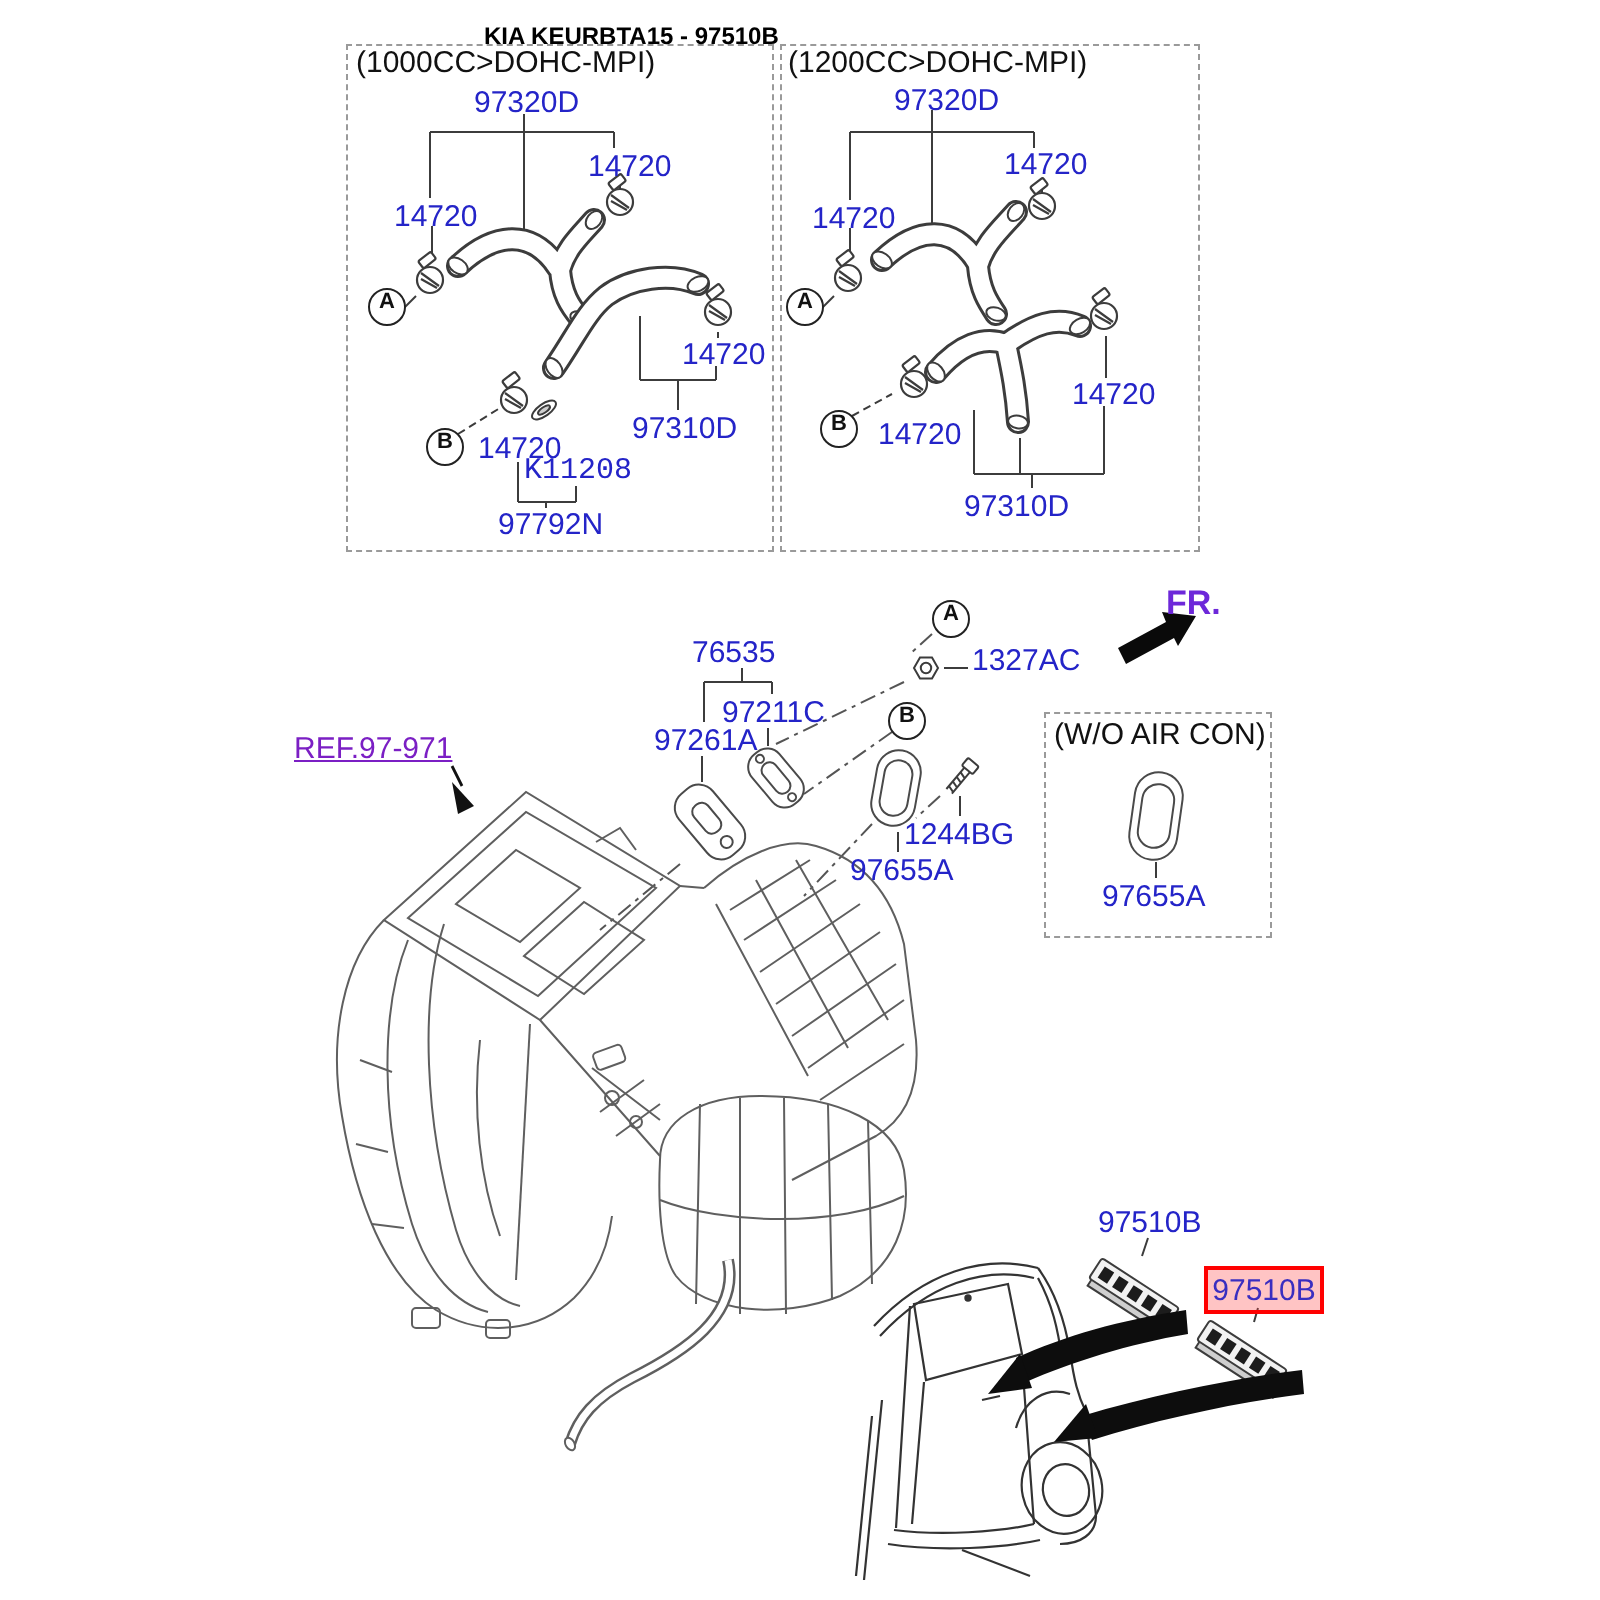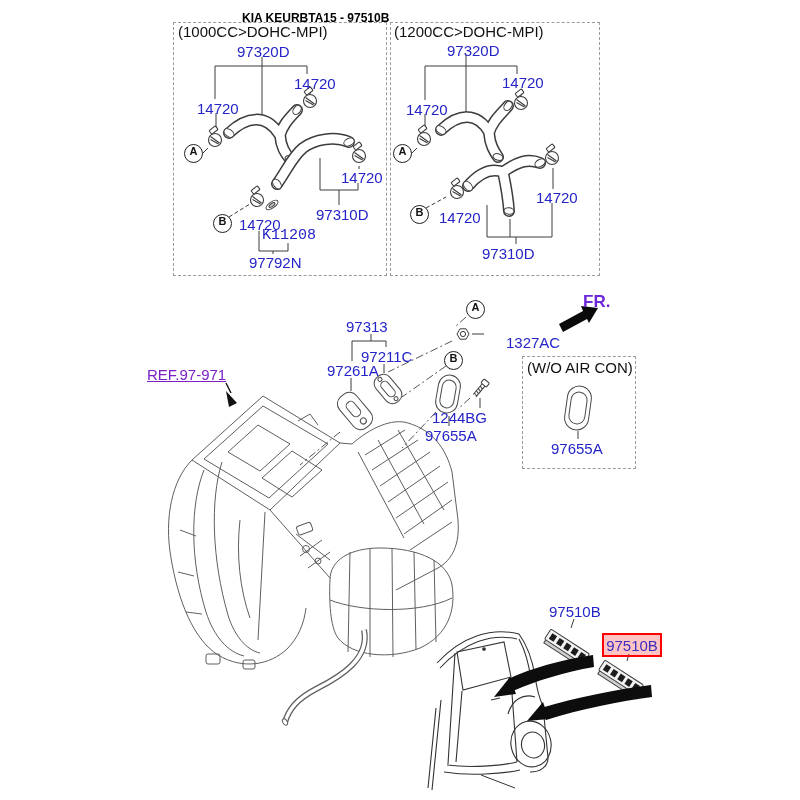--- a/index.html
+++ b/index.html
@@ -242,25 +242,25 @@
   <div class="part" style="left:406px;top:101px;">14720</div>
   <div class="part" style="left:502px;top:74px;">14720</div>
   <div class="part" style="left:536px;top:189px;">14720</div>
   <div class="part" style="left:439px;top:209px;">14720</div>
   <div class="part" style="left:482px;top:245px;">97310D</div>
   <div class="callout" style="left:393px;top:144px;">A</div>
   <div class="callout" style="left:410px;top:205px;">B</div>
 
   <div class="ref" style="left:147px;top:366px;">REF.97-971</div>
   <div class="fr" style="left:583px;top:292px;">FR.</div>
-  <div class="part" style="left:346px;top:318px;">97313</div>
+  <div class="part" style="left:346px;top:318px;">76535</div>
   <div class="part" style="left:361px;top:348px;">97211C</div>
   <div class="part" style="left:327px;top:362px;text-align:center;">97261A</div>
-  <div class="part" style="left:486px;top:334px;margin-left:20px;">1327AC</div>
-  <div class="part" style="left:432px;top:409px;">1244BG</div>
+  <div class="part" style="left:486px;top:322px;">1327AC</div>
+  <div class="part" style="left:452px;top:409px;">1244BG</div>
   <div class="part" style="left:425px;top:427px;">97655A</div>
   <div class="callout" style="left:466px;top:300px;">A</div>
   <div class="callout" style="left:444px;top:351px;">B</div>
 
   <div class="boxtitle" style="left:527px;top:359px;">(W/O AIR CON)</div>
   <div class="part" style="left:551px;top:440px;">97655A</div>
 
   <div class="part" style="left:549px;top:603px;">97510B</div>
   <div class="hl">
     <span>97510B</span>

